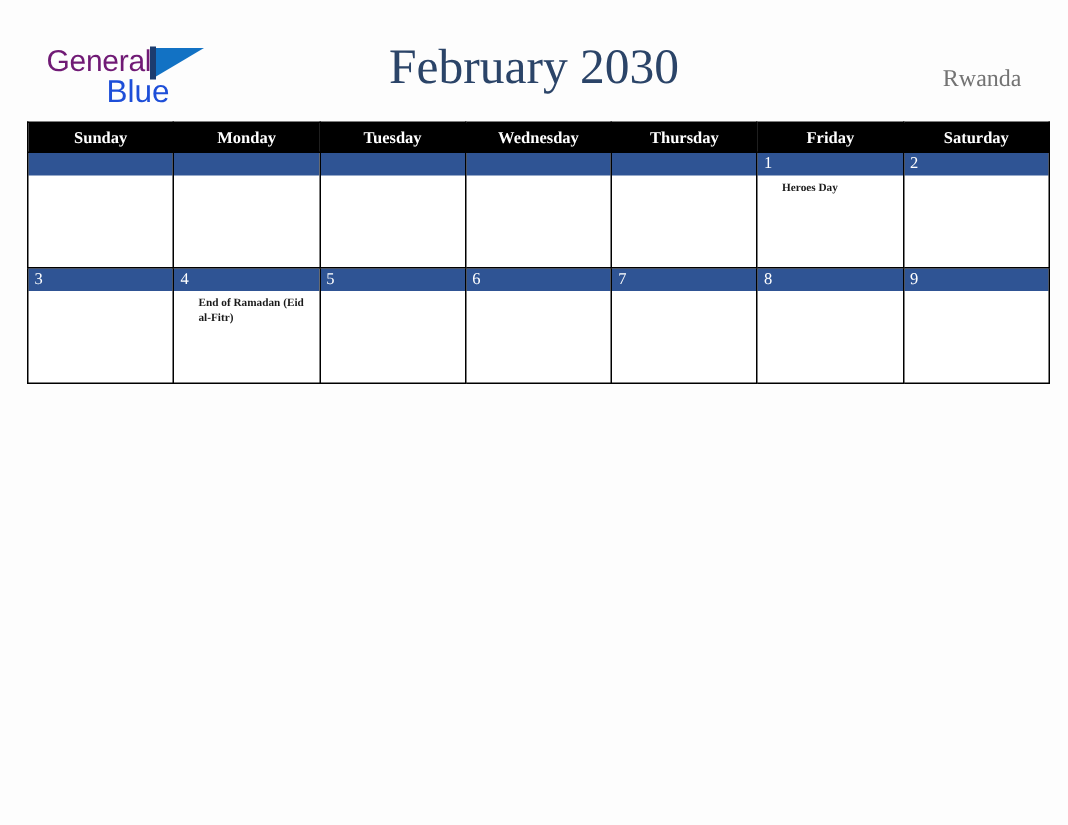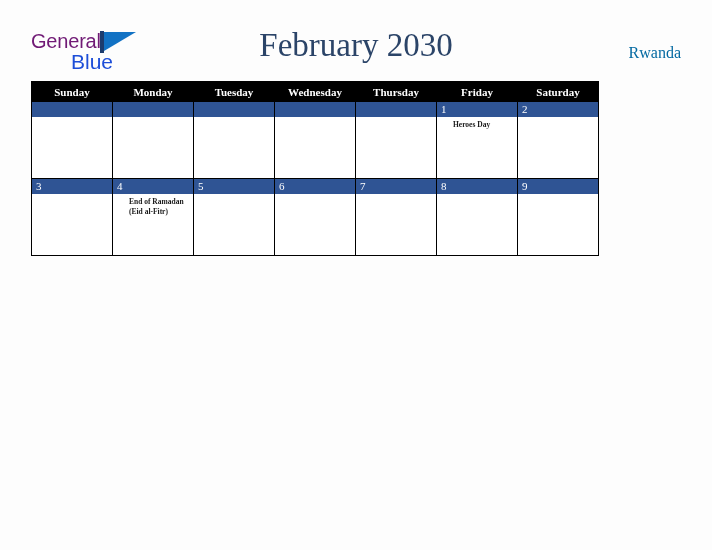--- a/index.html
+++ b/index.html
@@ -85,30 +85,30 @@
     font-size: 33px;
     color: #2b4468;
     font-family: "Liberation Serif", serif;
   }
 
   #country {
     position: absolute;
     right: 31px;
     top: 44px;
     font-size: 16px;
-    color: #0369a1;
+    color: #737373;
     font-family: "Liberation Serif", serif;
   }
 
   
   #calendar {
     position: absolute;
-    left: 31px;
+    left: 18px;
     top: 81px;
-    width: 568px;
+    width: 682px;
     border-collapse: collapse;
     table-layout: fixed;
   }
   #calendar th {
     background: #000000;
     color: #ffffff;
     font-size: 11px;
     font-weight: bold;
     font-family: "Liberation Serif", serif;
     height: 19px;

